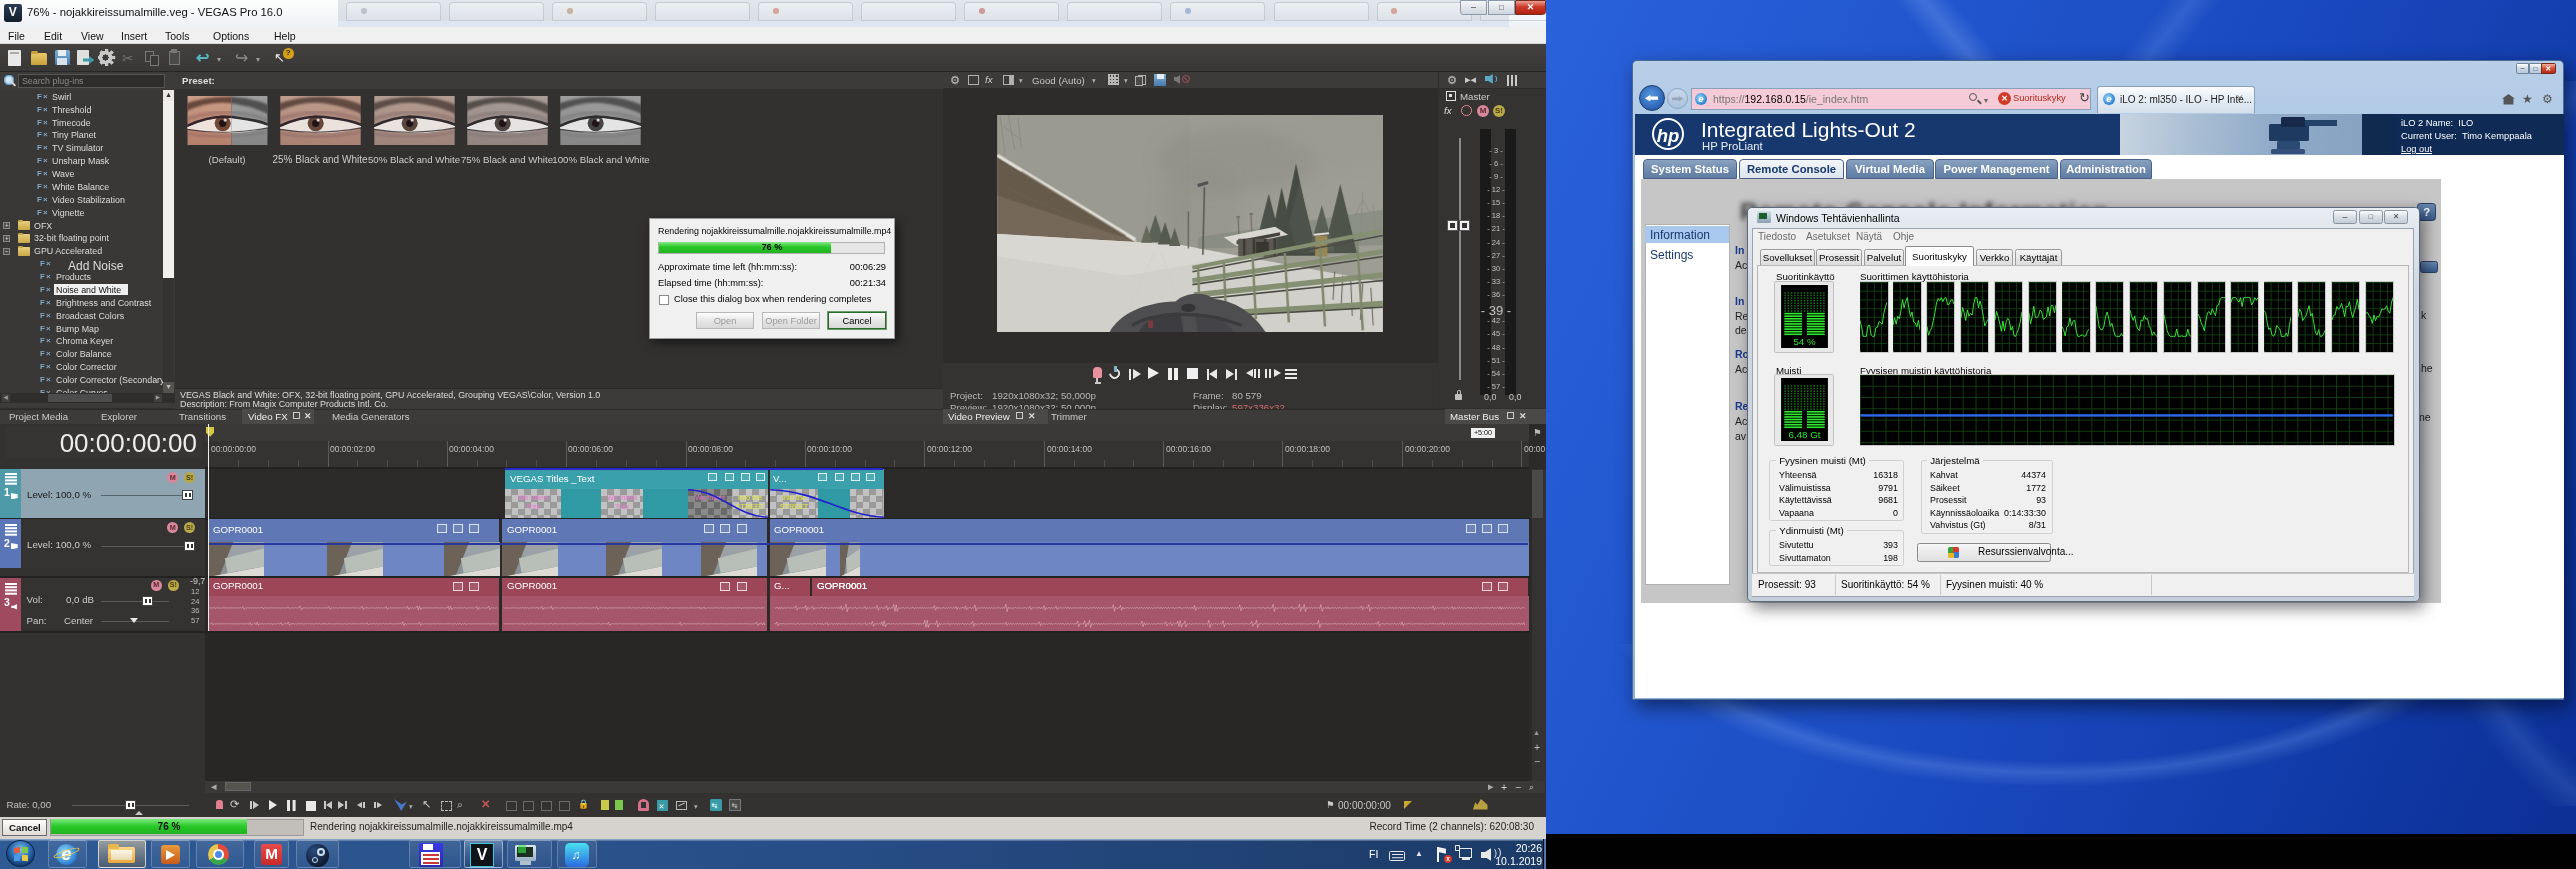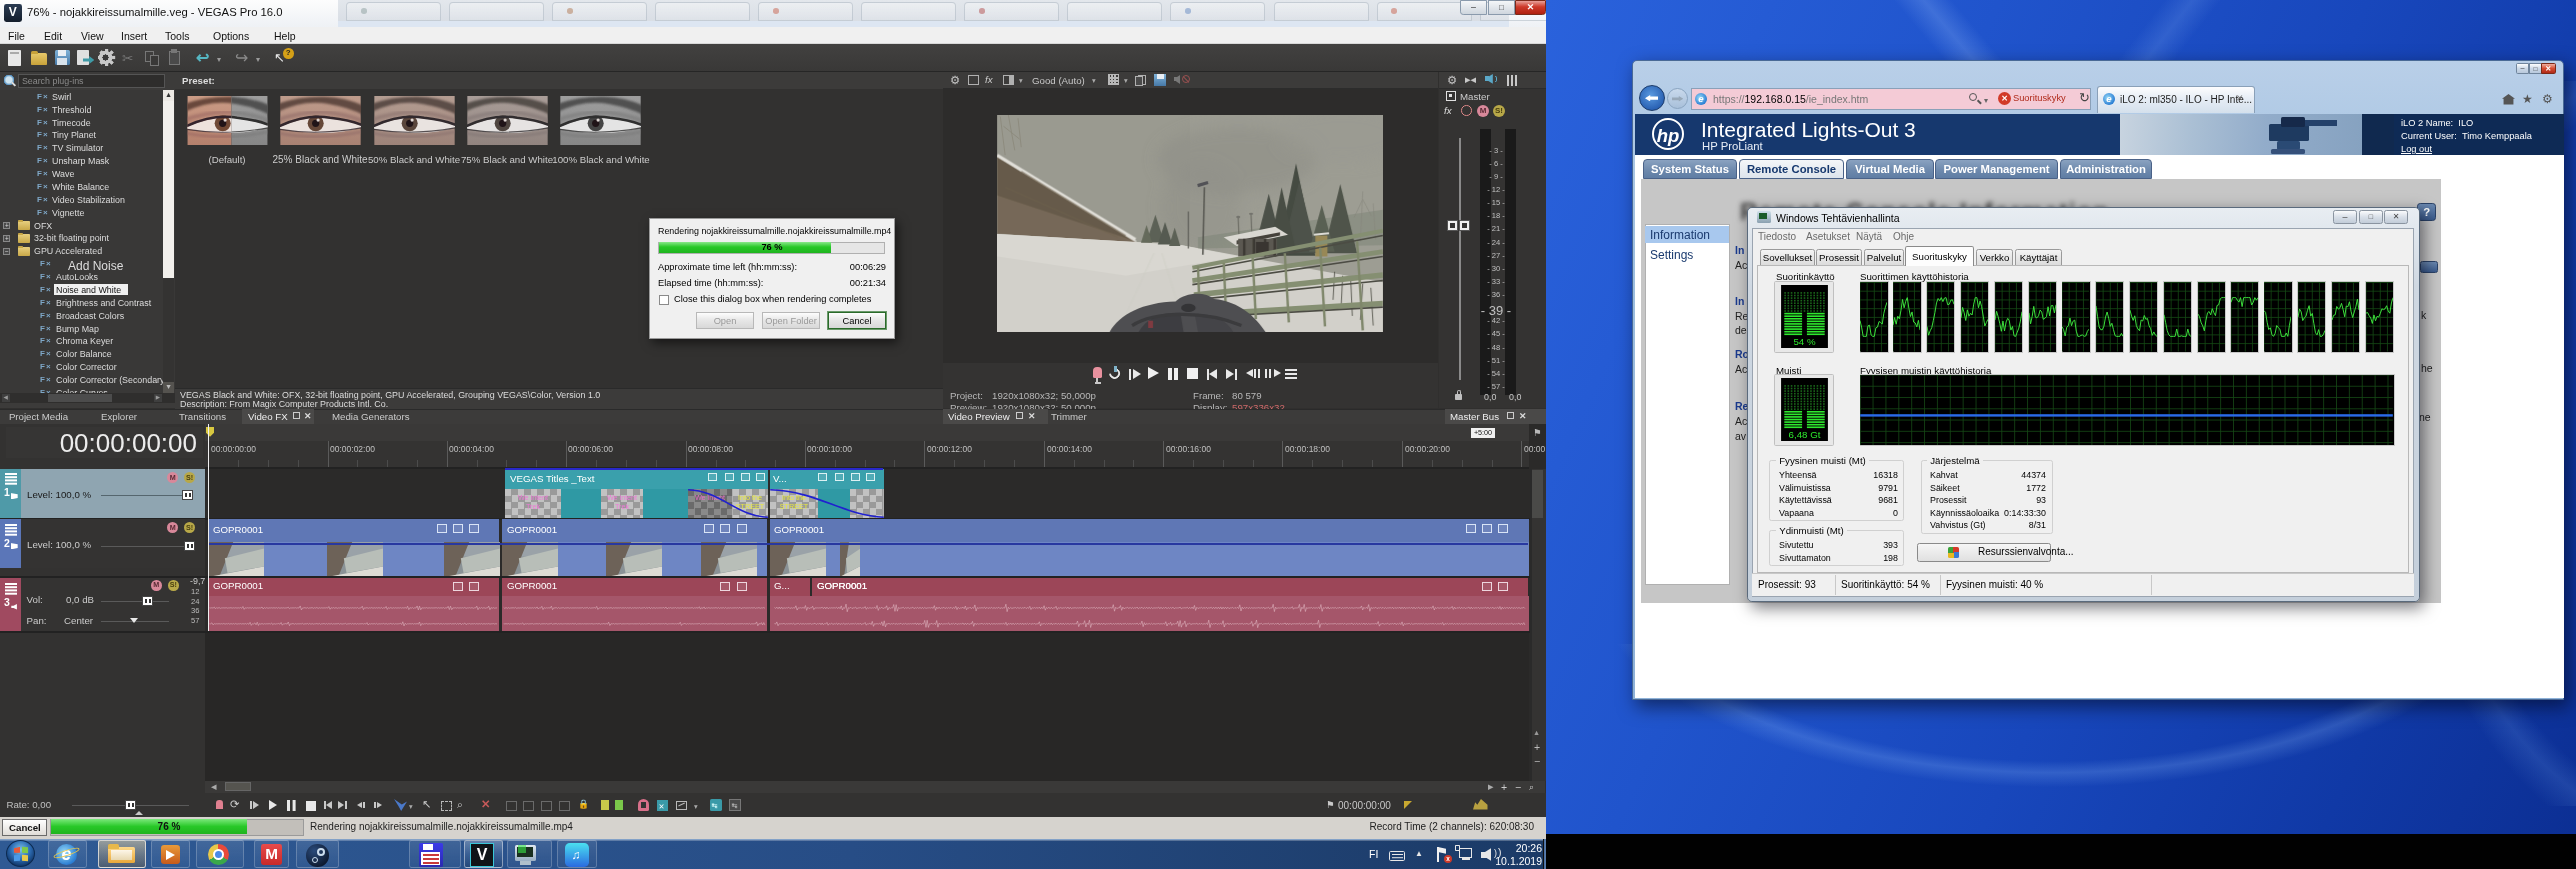--- a/index.html
+++ b/index.html
@@ -119,21 +119,21 @@
 <div class="tx" style="left:34px;top:233px;font-size:8.9px;color:#ddd;">32-bit floating point</div>
 <div class="a" style="left:3.2px;top:248px;width:7.2px;height:7.2px;background:#4a4a4a;border:0.8px solid #888;color:#ddd;font-size:6.4px;line-height:6.4px;text-align:center">−</div>
 <div class="a" style="left:17.7px;top:247px;width:12px;height:8.9px;background:linear-gradient(#e8d080,#c8a848);border-radius:0.8px"></div>
 <div class="a" style="left:17.7px;top:246px;width:5.6px;height:2.4px;background:#c8a848;border-radius:0.8px 0.8px 0 0"></div>
 <div class="tx" style="left:34px;top:246px;font-size:8.9px;color:#ddd;">GPU Accelerated</div>
 <div class="tx" style="left:40px;top:259px;font-size:8px;color:#7fa8c8;font-weight:bold">F</div>
 <div class="tx" style="left:46px;top:259px;font-size:8px;color:#7fa8c8;font-weight:bold">×</div>
 <div class="tx" style="left:68px;top:259px;font-size:12px;color:#ddd;">Add Noise</div>
 <div class="tx" style="left:40px;top:272px;font-size:8px;color:#7fa8c8;font-weight:bold">F</div>
 <div class="tx" style="left:46px;top:272px;font-size:8px;color:#7fa8c8;font-weight:bold">×</div>
-<div class="tx" style="left:56px;top:272px;font-size:8.9px;color:#ddd;">AutoLooks</div>
+<div class="tx" style="left:56px;top:272px;font-size:8.9px;color:#ddd;">Products</div>
 <div class="tx" style="left:40px;top:285px;font-size:8px;color:#7fa8c8;font-weight:bold">F</div>
 <div class="tx" style="left:46px;top:285px;font-size:8px;color:#7fa8c8;font-weight:bold">×</div>
 <div class="a" style="left:54px;top:284px;width:74px;height:11.3px;background:#f0f0f0"></div>
 <div class="tx" style="left:56px;top:285px;font-size:8.9px;color:#111;">Noise and White</div>
 <div class="tx" style="left:40px;top:298px;font-size:8px;color:#7fa8c8;font-weight:bold">F</div>
 <div class="tx" style="left:46px;top:298px;font-size:8px;color:#7fa8c8;font-weight:bold">×</div>
 <div class="tx" style="left:56px;top:298px;font-size:8.9px;color:#ddd;">Brightness and Contrast</div>
 <div class="tx" style="left:40px;top:311px;font-size:8px;color:#7fa8c8;font-weight:bold">F</div>
 <div class="tx" style="left:46px;top:311px;font-size:8px;color:#7fa8c8;font-weight:bold">×</div>
 <div class="tx" style="left:56px;top:311px;font-size:8.9px;color:#ddd;">Broadcast Colors</div>
@@ -994,21 +994,21 @@
 <div class="a" style="left:2120px;top:114px;width:242px;height:41px;background:linear-gradient(95deg,#c8d4e0,#aabfd4 30%,#92acca 60%,#86a2c0)">
     <div style="position:absolute;left:149px;top:9.7px;width:40px;height:17.7px;background:#1e3a60;border-radius:1.6px"></div>
     <div style="position:absolute;left:161px;top:3.2px;width:24px;height:9.7px;background:#16294a;border-radius:1.6px"></div>
     <div style="position:absolute;left:185px;top:6.4px;width:32px;height:5.6px;background:#24416a"></div>
     <div style="position:absolute;left:157px;top:27px;width:22.5px;height:9.7px;background:#2a4a74;border-radius:1.6px 1.6px 3.2px 3.2px"></div>
     <div style="position:absolute;left:151px;top:35px;width:34px;height:4.8px;background:#35507a;border-radius:1.6px"></div>
   </div>
 <div class="a" style="left:2362px;top:114px;width:32px;height:41px;background:#10294f"></div>
 <div class="a" style="left:2394px;top:114px;width:170px;height:41px;background:#0e2a55"></div>
 <div class="a" style="left:1652px;top:118px;width:32px;height:32px;border:2.4px solid #fff;border-radius:50%;color:#fff;font-size:18.5px;font-weight:bold;font-style:italic;text-align:center;line-height:31px">hp</div>
-<div class="tx" style="left:1701px;top:118px;font-size:21px;color:#fff;font-weight:400">Integrated Lights-Out 3</div>
+<div class="tx" style="left:1701px;top:118px;font-size:21px;color:#fff;font-weight:400">Integrated Lights-Out 2</div>
 <div class="tx" style="left:1702px;top:140px;font-size:11.3px;color:#e8eef6;">HP ProLiant</div>
 <div class="tx" style="left:2401px;top:118px;font-size:9.3px;color:#fff;">iLO 2 Name:&nbsp;&nbsp;ILO</div>
 <div class="tx" style="left:2401px;top:131px;font-size:9.3px;color:#fff;">Current User:&nbsp;&nbsp;Timo Kemppaala</div>
 <div class="tx" style="left:2401px;top:144px;font-size:9.3px;color:#fff;text-decoration:underline">Log out</div>
 <div class="a" style="left:1643px;top:159px;width:94px;height:20px;background:linear-gradient(#8aa2c0,#6c88ac 60%,#5f7da4);color:#fff;border:0.8px solid #4a6288;border-radius:4px 4px 0 0;font-size:11.3px;font-weight:bold;text-align:center;line-height:19.3px">System Status</div>
 <div class="a" style="left:1739px;top:159px;width:105px;height:20px;background:linear-gradient(#f4f6f8,#dde4ec);color:#16386e;border:0.8px solid #4a6288;border-radius:4px 4px 0 0;font-size:11.3px;font-weight:bold;text-align:center;line-height:19.3px">Remote Console</div>
 <div class="a" style="left:1846px;top:159px;width:88px;height:20px;background:linear-gradient(#8aa2c0,#6c88ac 60%,#5f7da4);color:#fff;border:0.8px solid #4a6288;border-radius:4px 4px 0 0;font-size:11.3px;font-weight:bold;text-align:center;line-height:19.3px">Virtual Media</div>
 <div class="a" style="left:1935px;top:159px;width:123px;height:20px;background:linear-gradient(#8aa2c0,#6c88ac 60%,#5f7da4);color:#fff;border:0.8px solid #4a6288;border-radius:4px 4px 0 0;font-size:11.3px;font-weight:bold;text-align:center;line-height:19.3px">Power Management</div>
 <div class="a" style="left:2060px;top:159px;width:92px;height:20px;background:linear-gradient(#8aa2c0,#6c88ac 60%,#5f7da4);color:#fff;border:0.8px solid #4a6288;border-radius:4px 4px 0 0;font-size:11.3px;font-weight:bold;text-align:center;line-height:19.3px">Administration</div>
 <div class="a" style="left:1641px;top:179px;width:800px;height:424px;background:#c6c6c6"></div>

